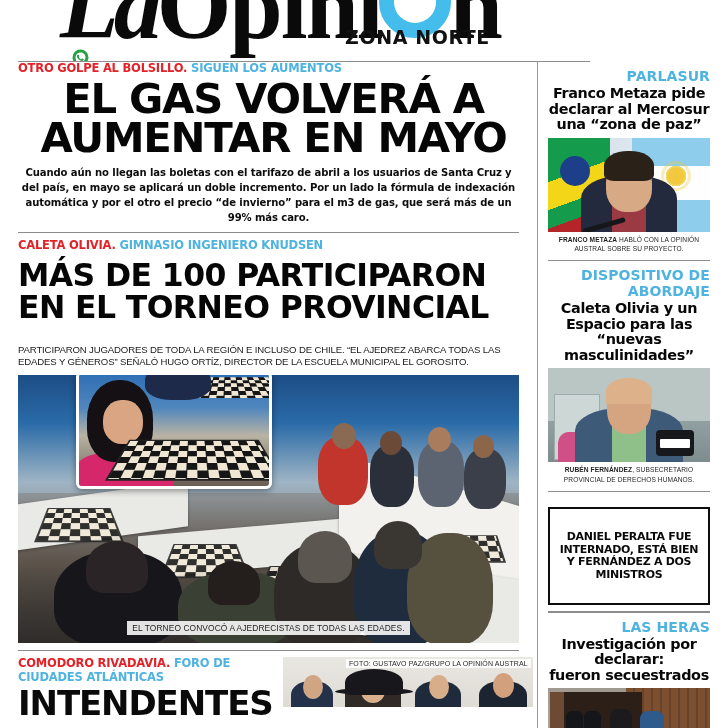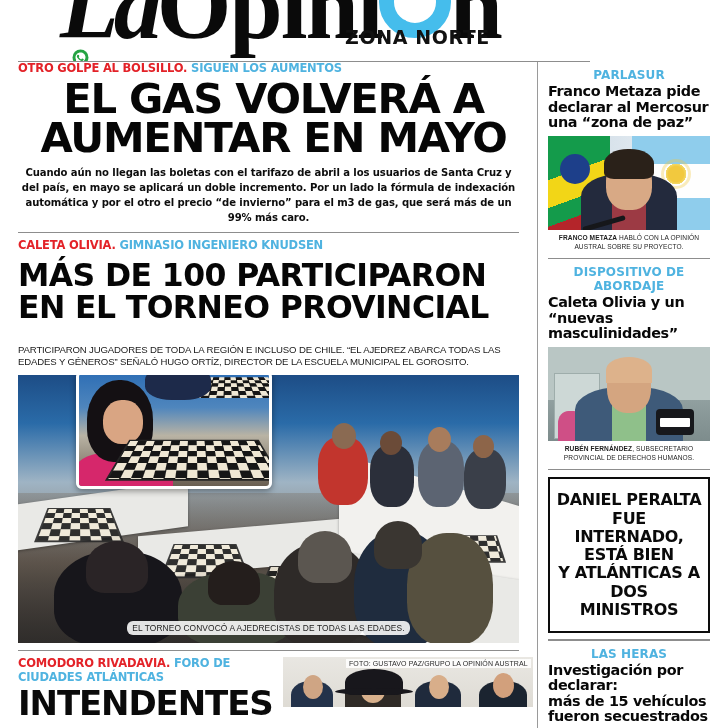--- a/index.html
+++ b/index.html
@@ -183,21 +183,21 @@
   .ins-top-p { position:absolute; left:66px; top:-8px; width:66px; height:34px; background:#1d2a4a; border-radius:40%; }
 
   .photo-cap {
     position: absolute; left: 0; right: 0; bottom: 10px;
     text-align: center;
     font-family: "Liberation Sans", sans-serif;
     font-size: 8.4px; font-weight: 400; color: #1c1c1c;
     letter-spacing: 0.1px; text-transform: uppercase;
   }
   .photo-cap span {
-    background: rgba(255,255,255,.88); padding: 2px 5px; border-radius: 6px;
+    background: rgba(255,255,255,.88); padding: 2px 5px;
   }
 
   
   .bottom-main { display: flex; gap: 10px; margin-top: 4px; }
   .bm-left { flex: 1 1 auto; }
   .hl-bottom {
     font-family: "DejaVu Sans", sans-serif;
     font-weight: 700; font-size: 34px; line-height: 0.95;
     letter-spacing: -1.1px; color: #0a0a0a; margin-top: 2px;
   }
@@ -214,27 +214,27 @@
     text-transform: uppercase;
   }
   .bmp-fig { position: absolute; bottom: -4px; border-radius: 46% 46% 0 0; }
   .bmp-head { position: absolute; border-radius: 50%; background: #cfa584; }
   .bmp-hat { position:absolute; width:58px; height:26px; background:#18171c; border-radius: 50% 50% 6px 6px; }
   .bmp-hat:after{content:""; position:absolute; left:-10px; bottom:0; width:78px; height:7px; background:#18171c; border-radius:50%;}
 
   
   .s-kicker {
     font-family: "DejaVu Sans", sans-serif; font-weight: 700;
-    font-size: 12px; color: #4fb3e0; text-align: center;
+    font-size: 14px; color: #4fb3e0; text-align: right;
     letter-spacing: 0.1px; margin: 6px 0 2px;
   }
   .s-head {
     font-family: "DejaVu Sans", sans-serif; font-weight: 700;
     font-size: 14.4px; line-height: 1.08; color: #080808;
-    letter-spacing: -0.35px;
+    text-align: center; letter-spacing: -0.35px;
   }
   .s-photo { position: relative; width: 100%; height: 94px; margin-top: 5px; overflow: hidden; }
   .s-cap {
     font-family: "Liberation Sans", sans-serif; font-size: 6.6px;
     color: #1d1d1d; text-align: center; line-height: 1.45;
     margin-top: 3px; text-transform: uppercase; letter-spacing: .1px;
   }
   .s-cap b { font-weight: 700; }
   .s-rule { height: 1.5px; background: #8d8d8d; margin: 6px 0 0; }
 
@@ -261,23 +261,23 @@
   .pf-body { position:absolute; left:50%; transform:translateX(-50%); bottom:0; width:108px; height:54px; background:#3e5a79; border-radius:42% 42% 0 0;}
   .pf-green { position:absolute; left:50%; transform:translateX(-50%); bottom:0; width:34px; height:44px; background:#8fc08a; border-radius:8px 8px 0 0;}
   .pf-face { position:absolute; left:50%; transform:translateX(-50%); top:14px; width:44px; height:52px; background:#d4a580; border-radius:44%;}
   .pf-bald { position:absolute; left:50%; transform:translateX(-50%); top:10px; width:46px; height:26px; background:#ddb28b; border-radius:50% 50% 0 0;}
   .pf-mic { position:absolute; right:16px; bottom:6px; width:38px; height:26px; background:#17181c; border-radius:4px;}
   .pf-miclabel{ position:absolute; right:20px; bottom:14px; width:30px; height:9px; background:#fff; border-radius:1px;}
   .pf-child { position:absolute; left:10px; bottom:0; width:26px; height:30px; background:#cf4f86; border-radius:40% 40% 0 0;}
 
   
   .s-box {
-    border: 2px solid #0d0d0d; padding: 12px 5px; margin-top: 7px;
+    border: 2px solid #0d0d0d; padding: 22px 5px; margin-top: 15px;
     font-family: "DejaVu Sans", sans-serif; font-weight: 700;
-    font-size: 16px; line-height: 1.14; text-align: center;
+    font-size: 11px; line-height: 1.14; text-align: center;
     color: #0a0a0a; letter-spacing: -0.3px;
   }
 
   
   .ph-heras { background: linear-gradient(180deg,#9f9a90 0%, #b3a596 55%, #a89a88 100%); }
   .lh-wall { position:absolute; right:0; top:0; width:52%; height:74%;
     background: repeating-linear-gradient(90deg,#7c4f30 0 7px,#69422a 7px 9px);}
   .lh-gar { position:absolute; left:16px; top:4px; width:78px; height:72%; background:#2b1f18;}
   .lh-gar2{ position:absolute; left:2px; top:4px; width:18px; height:72%; background:#6d4a33;}
   .lh-cop { position:absolute; bottom:22%; width:17px; height:44px; background:#14161a; border-radius:6px 6px 0 0;}
@@ -438,20 +438,21 @@
           <b>FRANCO METAZA</b>
           <span>HABLÓ CON LA OPINIÓN AUSTRAL SOBRE SU PROYECTO.</span>
         </div>
         <div class="s-rule"></div>
       </div>
 
       <div>
         <div class="s-kicker">DISPOSITIVO DE ABORDAJE</div>
         <div class="s-head">
           <div>Caleta Olivia y un</div>
+          <div>Espacio para las</div>
           <div>“nuevas masculinidades”</div>
         </div>
         <div class="s-photo ph-fern">
           <div class="pf-wall"></div>
             <div class="pf-door"></div>
           <div class="pf-child"></div>
           <div class="pf-body"></div>
             <div class="pf-green"></div>
           <div class="pf-face"></div>
             <div class="pf-bald"></div>
@@ -460,30 +461,29 @@
         </div>
         <div class="s-cap">
           <b>RUBÉN FERNÁNDEZ</b><span>, SUBSECRETARIO PROVINCIAL DE DERECHOS HUMANOS.</span>
         </div>
         <div class="s-rule"></div>
       </div>
 
       <div class="s-box">
         <div>DANIEL PERALTA FUE</div>
         <div>INTERNADO, ESTÁ BIEN</div>
-        <div>Y ATLÁNTICAS A DOS</div>
+        <div>Y FERNÁNDEZ A DOS</div>
         <div>MINISTROS</div>
       </div>
       <div class="s-rule"></div>
 
       <div>
         <div class="s-kicker">LAS HERAS</div>
         <div class="s-head">
           <div>Investigación por declarar:</div>
-          <div>más de 15 vehículos</div>
           <div>fueron secuestrados</div>
         </div>
         <div class="s-photo ph-heras" style="height:86px">
           <div class="lh-wall"></div>
           <div class="lh-gar2"></div>
           <div class="lh-gar"></div>
 
           <div class="lh-cop lh-c1"></div>
           <div class="lh-cop lh-c2"></div>
           <div class="lh-man"></div>

